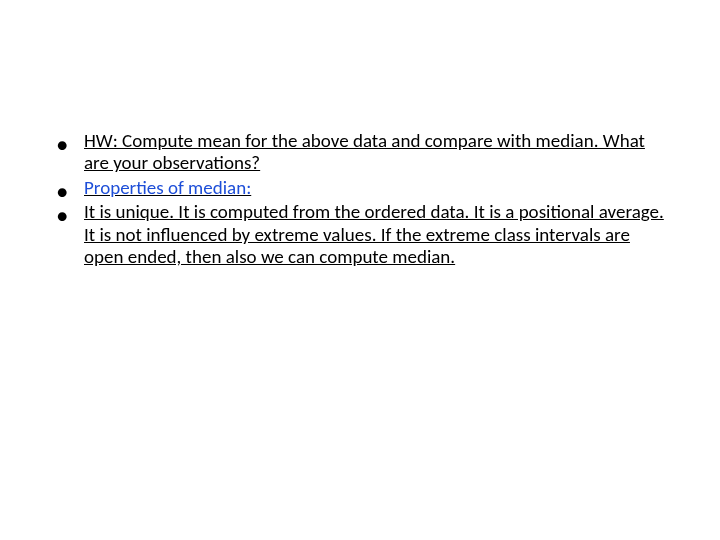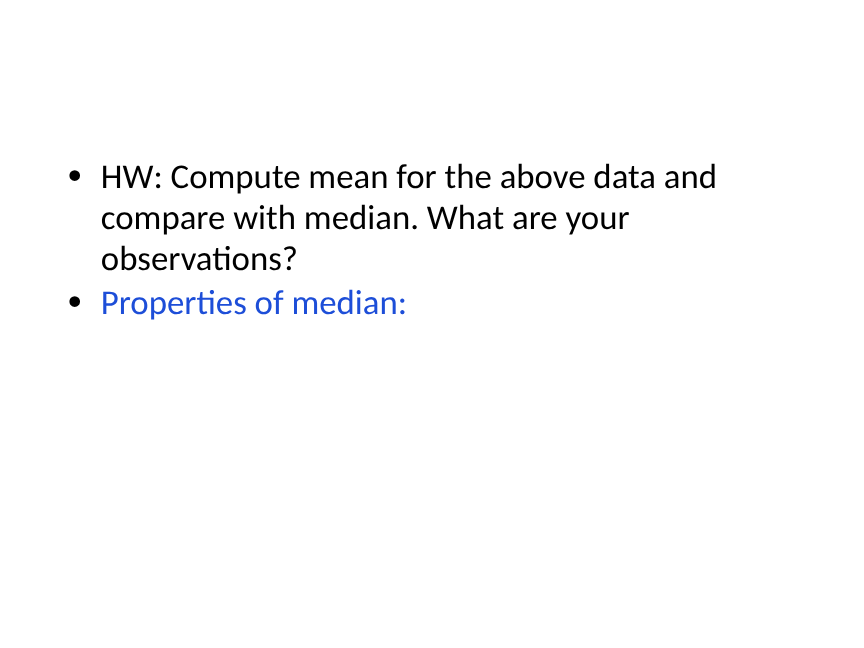--- a/index.html
+++ b/index.html
@@ -19,23 +19,24 @@
     padding: 130px 50px 50px 50px;
   }
   ul.bullets {
     list-style: none;
     margin: 0;
     padding: 0;
   }
   ul.bullets > li {
     position: relative;
     padding-left: 34px;
-    font-size: 29px;
+    font-size: 19px;
     line-height: 1.18;
     margin: 0 0 2px 0;
+    text-decoration: underline;
   }
   ul.bullets > li::before {
     content: "•";
     position: absolute;
     left: 6px;
     top: 0;
     font-size: 25px;
     color: #000000;
   }
   .red {
@@ -46,14 +47,17 @@
 <body>
 
 <div class="slide">
   <ul class="bullets">
     <li>
       <span>HW: Compute mean for the above data and compare with median. What are your observations?</span>
     </li>
     <li>
       <span class="red">Properties of median:</span>
     </li>
+    <li>
+      <span>It is unique. It is computed from the ordered data. It is a positional average. It is not influenced by extreme values. If the extreme class intervals are open ended, then also we can compute median.</span>
+    </li>
   </ul>
 </div>
 
 </body></html>

